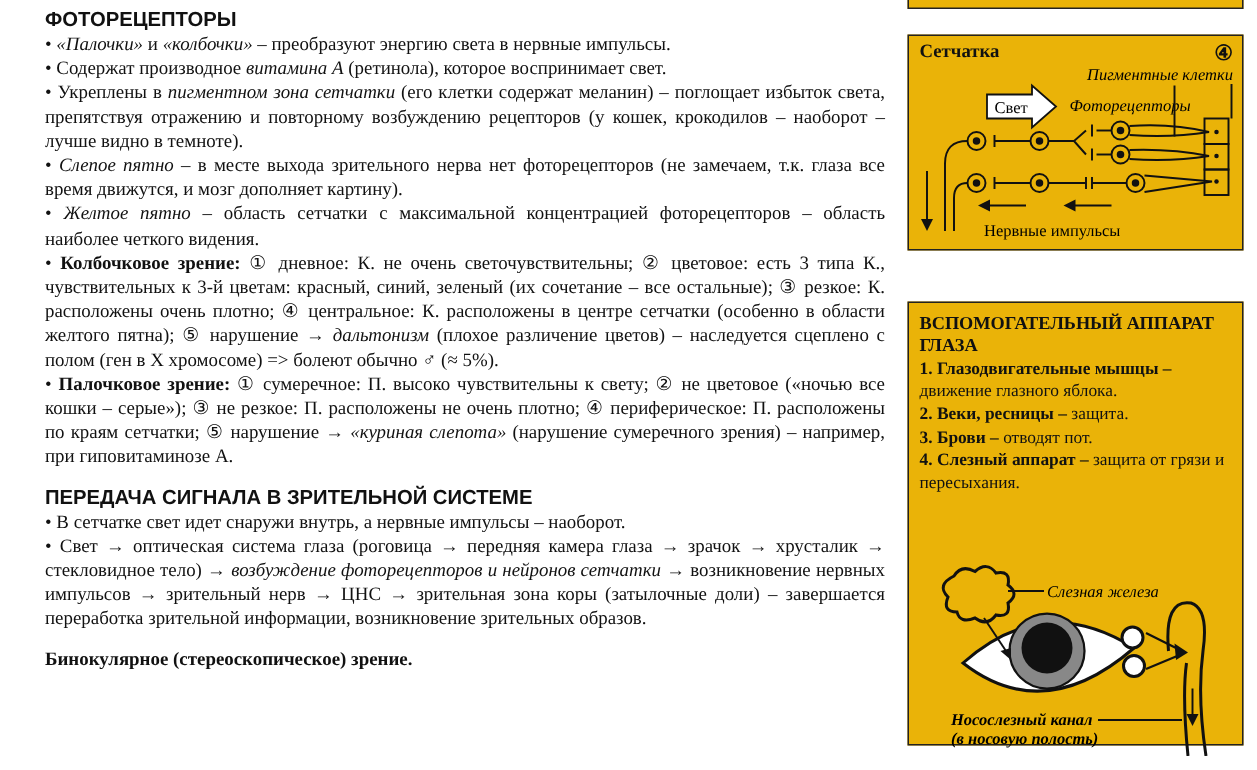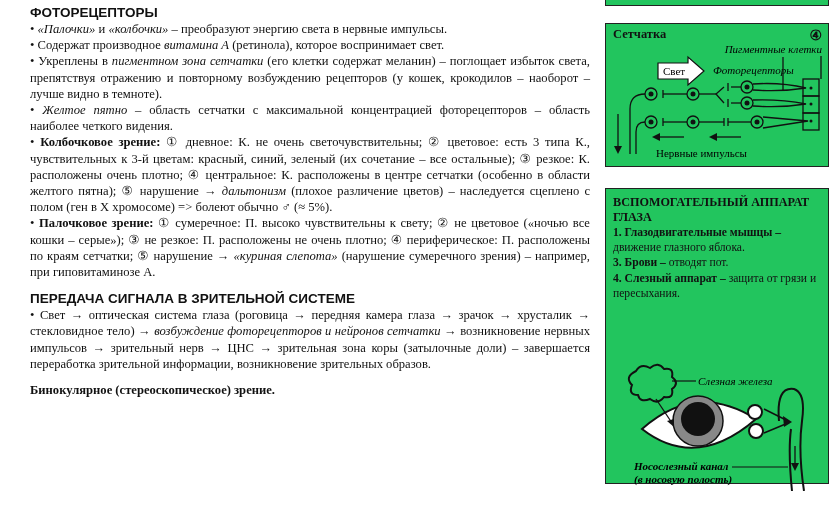--- a/index.html
+++ b/index.html
@@ -5,52 +5,54 @@
   html, body { margin: 0; padding: 0; background: #ffffff; }
   body { width: 838px; height: 513px; position: relative; overflow: hidden;
          font-family: "Liberation Serif", serif; color: #111; }
   .col { position: absolute; left: 30px; top: 0; width: 560px; font-size: 12.6px; line-height: 16.2px; }
   .h { font-family: "Liberation Sans", sans-serif; font-weight: bold; font-size: 13.5px; line-height: 17px; margin: 0; }
   .p { margin: 0; text-align: justify; }
   .it { font-style: italic; }
   .b { font-weight: bold; }
   .u { }
   .gap { height: 10px; }
-  .box { position: absolute; border: 1.5px solid #222; background: #22c55e; }
+  .box { position: absolute; border: 1.5px solid #222; background: #eab308; }
   .box-top { left: 605px; top: -10px; width: 222px; height: 14px; }
   .box-ret { left: 605px; top: 23px; width: 222px; height: 142px; }
-  .box-aux { left: 605px; top: 188px; width: 222px; height: 294px; }
+  .box-aux { left: 605px; top: 201px; width: 222px; height: 294px; }
   .ret-title { position: absolute; left: 7px; top: 3px; font-weight: bold; font-size: 12.5px; }
   .ret-num { position: absolute; right: 6px; top: 3px; font-size: 14px; font-weight: bold; }
   .aux { position: absolute; left: 7px; top: 6px; width: 210px; font-size: 11.6px; line-height: 15.2px; }
   .aux .t { font-weight: bold; font-size: 12.2px; line-height: 15px; }
   svg text { font-family: "Liberation Serif", serif; }
 </style>
 </head>
 <body>
 
 <div class="col">
   <div style="height:4px"></div>
   <h2 class="h">ФОТОРЕЦЕПТОРЫ</h2>
 
   <p class="p">• <span class="it">«Палочки»</span><span> и </span><span class="it">«колбочки»</span><span> – преобразуют энергию света в нервные импульсы.</span></p>
 
   <p class="p">• <span>Содержат производное </span><span class="it">витамина А</span><span> (ретинола), которое воспринимает свет.</span></p>
 
   <p class="p">• <span>Укреплены в </span><span class="it">пигментном зона сетчатки</span><span> (его клетки содержат меланин) – поглощает избыток света, препятствуя отражению и повторному возбуждению рецепторов (у кошек, крокодилов – наоборот – лучше видно в темноте).</span></p>
 
+  <p class="p">• <span class="it">Слепое пятно</span><span> – в месте выхода зрительного нерва нет фоторецепторов (не замечаем, т.к. глаза все время движутся, и мозг дополняет картину).</span></p>
 
   <p class="p">• <span class="it">Желтое пятно</span><span> – область сетчатки с максимальной концентрацией фоторецепторов – область наиболее четкого видения.</span></p>
 
   <p class="p">• <span class="b">Колбочковое зрение:</span> <span>①</span> <span class="u">дневное:</span><span> К. не очень светочувствительны; </span><span>②</span> <span class="u">цветовое:</span><span> есть 3 типа К., чувствительных к 3-й цветам: красный, синий, зеленый (их сочетание – все остальные); </span><span>③</span> <span class="u">резкое</span><span>: К. расположены очень плотно; </span><span>④</span> <span class="u">центральное:</span><span> К. расположены в центре сетчатки (особенно в области желтого пятна); </span><span>⑤</span> <span class="u">нарушение</span><span> → </span><span class="it">дальтонизм</span><span> (плохое различение цветов) – наследуется сцеплено с полом (ген в Х хромосоме) =&gt; болеют обычно ♂ (≈ 5%).</span></p>
 
   <p class="p">• <span class="b">Палочковое зрение:</span> <span>①</span> <span class="u">сумеречное:</span><span> П. высоко чувствительны к свету; </span><span>②</span> <span class="u">не цветовое</span><span> («ночью все кошки – серые»); </span><span>③</span> <span class="u">не резкое:</span><span> П. расположены не очень плотно; </span><span>④</span> <span class="u">периферическое:</span><span> П. расположены по краям сетчатки; </span><span>⑤</span> <span class="u">нарушение</span><span> → </span><span class="it">«куриная слепота»</span><span> (нарушение сумеречного зрения) – например, при гиповитаминозе А.</span></p>
 
   <div class="gap"></div>
   <h2 class="h">ПЕРЕДАЧА СИГНАЛА В ЗРИТЕЛЬНОЙ СИСТЕМЕ</h2>
+  <p class="p">• <span>В сетчатке свет идет снаружи внутрь, а нервные импульсы – наоборот.</span></p>
   <p class="p">• <span>Свет → оптическая система глаза (роговица → передняя камера глаза → зрачок → хрусталик → стекловидное тело) → </span><span class="it">возбуждение фоторецепторов и нейронов сетчатки</span><span> → возникновение </span><span class="u">нервных импульсов</span><span> → зрительный нерв → ЦНС → зрительная зона коры (затылочные доли) – завершается переработка зрительной информации, возникновение зрительных образов.</span></p>
 
   <div class="gap"></div>
   <p class="p b">Бинокулярное (стереоскопическое) зрение.</p>
 </div>
 
 <div class="box box-top"></div>
 
 <div class="box box-ret">
   <span class="ret-title">Сетчатка</span>
@@ -117,20 +119,21 @@
       <polygon points="103,113 111,109 111,117"></polygon>
     </g>
     <text x="50" y="133" font-size="11">Нервные импульсы</text>
   </svg>
 </div>
 
 <div class="box box-aux">
   <div class="aux">
     <div class="t">ВСПОМОГАТЕЛЬНЫЙ АППАРАТ ГЛАЗА</div>
     <div><span class="b">1. Глазодвигательные мышцы –</span><span> движение глазного яблока.</span></div>
+    <div><span class="b">2. Веки, ресницы –</span><span> защита.</span></div>
     <div><span class="b">3. Брови –</span><span> отводят пот.</span></div>
     <div><span class="b">4. Слезный аппарат –</span><span> защита от грязи и пересыхания.</span></div>
   </div>
   <svg width="222" height="130" viewBox="0 0 222 130" style="position:absolute;left:0;top:172px">
     <g fill="none" stroke="#111" stroke-width="2">
       <path d="M30,10 Q35,2 44,7 Q52,0 58,8 Q68,6 66,16 Q74,22 66,28 Q68,38 58,36 Q52,44 44,38 Q34,42 32,34 Q22,34 26,24 Q18,16 30,10 Z"></path>
     </g>
     <line x1="66" y1="20" x2="90" y2="20" stroke="#111" stroke-width="1.2"></line>
     <text x="92" y="24" font-size="11" font-style="italic">Слезная железа</text>
     <g>

